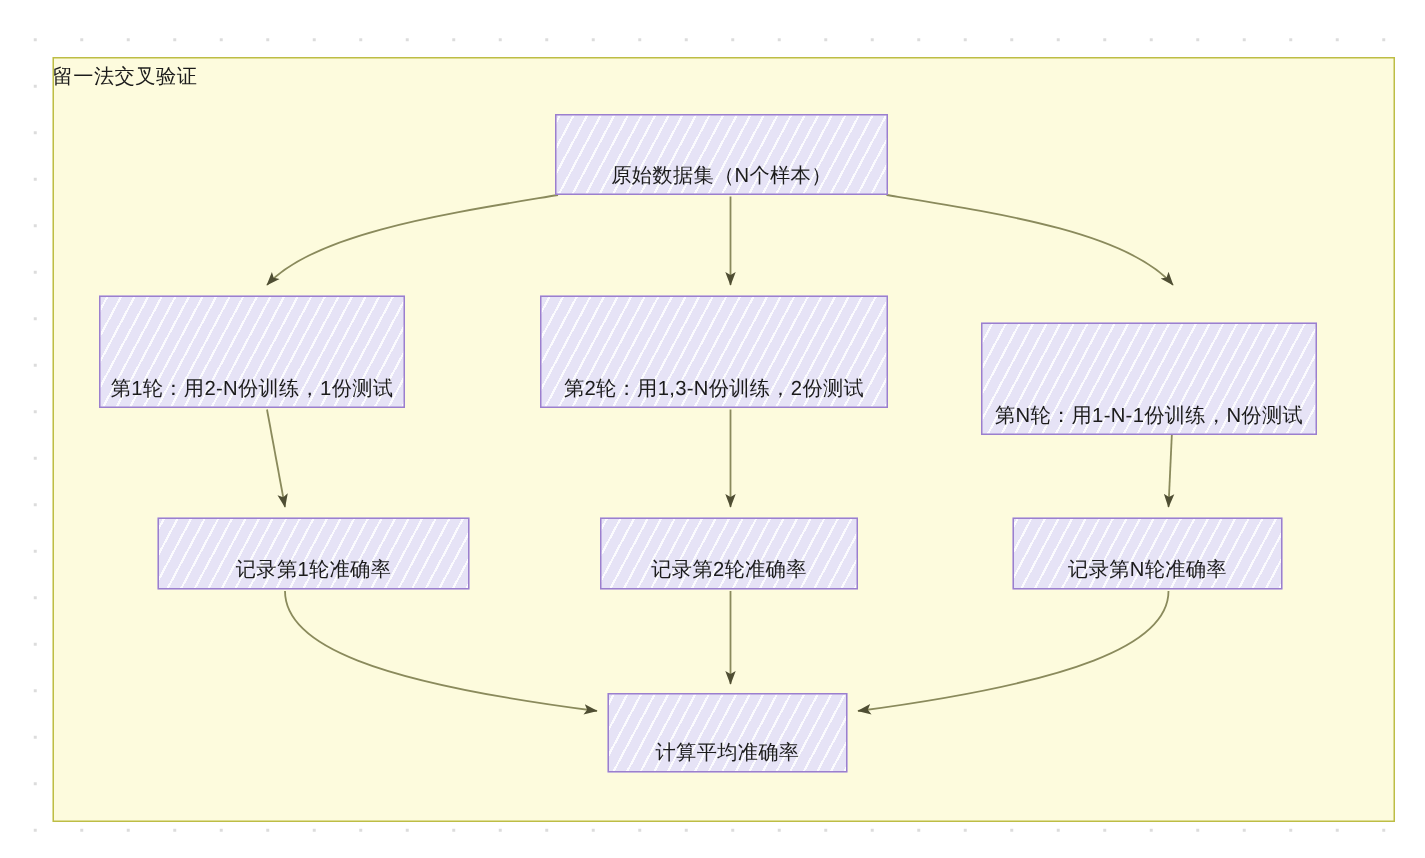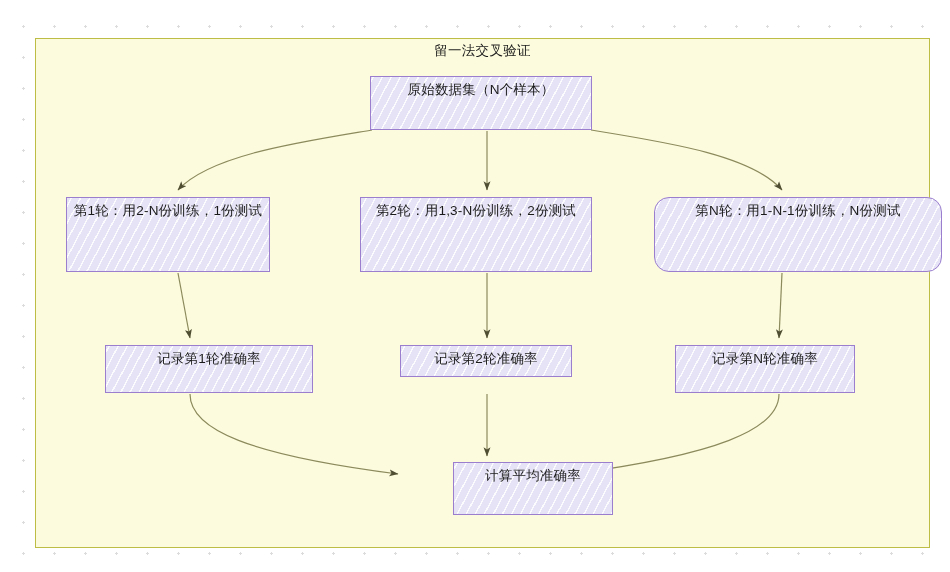--- a/index.html
+++ b/index.html
@@ -30,40 +30,40 @@
     position:absolute;
     box-sizing:border-box;
     border:1.3px solid #9b7fce;
     background-color:#e6e3f6;
     background-image:repeating-linear-gradient(
         -62deg,
         rgba(255,255,255,0.85) 0px,
         rgba(255,255,255,0.85) 1.4px,
         rgba(255,255,255,0.0) 1.4px,
         rgba(255,255,255,0.0) 8px);
-    display:flex;align-items:flex-start;justify-content:center;
+    display:flex;align-items:flex-end;justify-content:center;
     text-align:center;
     color:#1b1b1b;
     font-size:13.5px;
     line-height:21px;
     padding:2px 0;
     letter-spacing:0.2px;
   }
   .node span{display:block;width:100%;}
   #node-dataset{left:370px;top:76px;width:222px;height:54px;}
   #node-round-1{left:66px;top:197px;width:204px;height:75px;}
   #node-round-2{left:360px;top:197px;width:232px;height:75px;}
-  #node-round-n{left:654px;top:197px;width:288px;height:75px;border-radius:15px;}
+  #node-round-n{left:654px;top:215px;width:224px;height:75px;}
   #node-record-1{left:105px;top:345px;width:208px;height:48px;}
-  #node-record-2{left:400px;top:345px;width:172px;height:32px;}
+  #node-record-2{left:400px;top:345px;width:172px;height:48px;}
   #node-record-n{left:675px;top:345px;width:180px;height:48px;}
-  #node-average{left:405px;top:462px;width:160px;height:53px;margin-left:48px;}
+  #node-average{left:405px;top:462px;width:160px;height:53px;}
   #diagram-title{
     position:absolute;left:35px;top:42px;width:895px;
-    text-align:center;
+    text-align:left;
     font-size:13.5px;
     color:#1b1b1b;
     letter-spacing:0.3px;
   }
 </style>
 </head>
 <body>
 
 <div id="dot-grid"></div>
 

